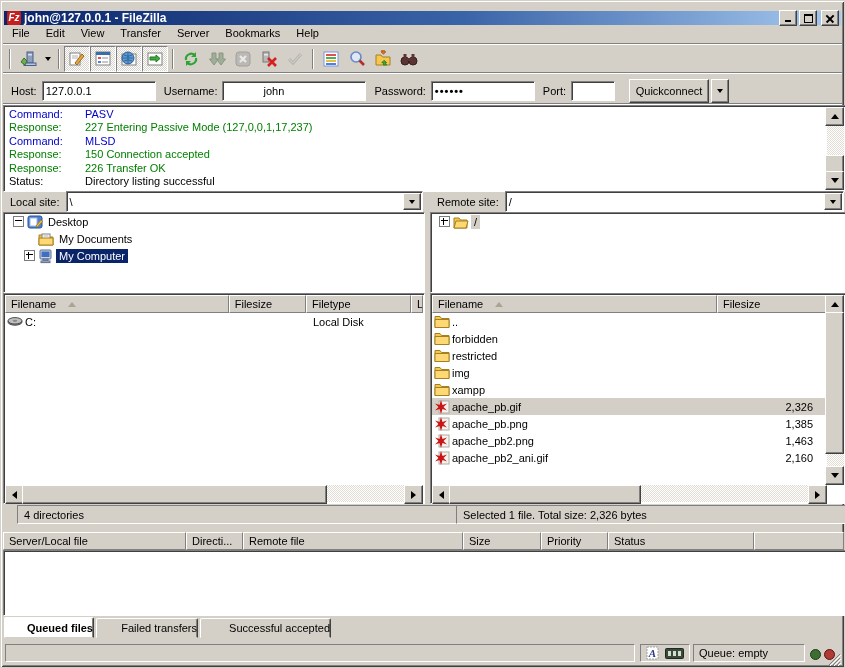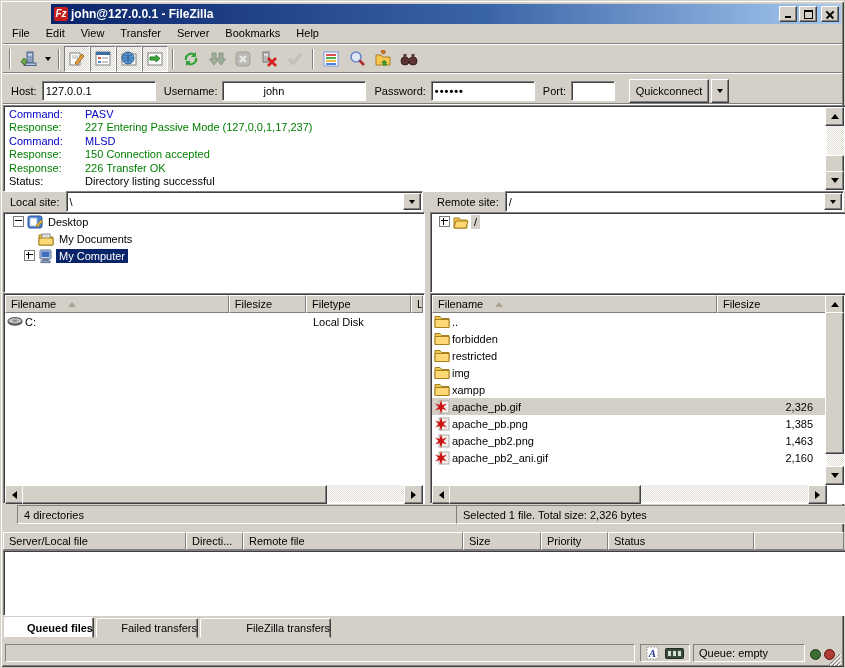--- a/index.html
+++ b/index.html
@@ -13,23 +13,23 @@
     border:1px solid #d4d0c8;
     box-shadow:inset 1px 1px 0 #ffffff, inset -1px -1px 0 #404040, inset 2px 2px 0 #d4d0c8, inset -2px -2px 0 #808080;
   }
   
   .raised{background:#d4d0c8;border:1px solid;border-color:#ffffff #404040 #404040 #ffffff;box-shadow:inset -1px -1px 0 #808080;}
   .sunken{background:#ffffff;border:1px solid;border-color:#808080 #ffffff #ffffff #808080;box-shadow:inset 1px 1px 0 #404040;}
   .abs{position:absolute;}
   .hsep{position:absolute;left:2px;right:2px;height:0;border-top:1px solid #808080;border-bottom:1px solid #ffffff;}
   .vsep{display:inline-block;width:0;height:20px;border-left:1px solid #808080;border-right:1px solid #ffffff;margin:0 4px;vertical-align:middle;}
   
-  #titlebar{position:absolute;left:3px;top:3px;right:3px;height:20px;
+  #titlebar{position:absolute;left:3px;top:10px;right:3px;height:14px;
     background:linear-gradient(to right,#0a246a 0%,#3a64a8 55%,#a6caf0 100%);
-    display:flex;align-items:center;padding:0 2px;margin-left:47px;}
+    display:flex;align-items:center;padding:0 2px;}
   #app-icon{width:14px;height:14px;background:#c41e1e;border-radius:2px;color:#fff;
     font-weight:bold;font-size:10px;line-height:14px;text-align:center;margin:0 3px 0 1px;font-style:italic;}
   #title-text{color:#fff;font-weight:bold;font-size:12px;letter-spacing:0;}
   .winbtn{width:16px;height:14px;margin-left:2px;display:flex;align-items:center;justify-content:center;}
   .glyph-min{width:6px;height:2px;background:#000;margin-top:6px;}
   .glyph-max{width:7px;height:6px;border:1px solid #000;border-top:2px solid #000;}
   .glyph-x{position:relative;width:8px;height:7px;}
   .glyph-x::before,.glyph-x::after{content:"";position:absolute;left:-1px;top:3px;width:10px;height:1.6px;background:#000;}
   .glyph-x::before{transform:rotate(45deg);}
   .glyph-x::after{transform:rotate(-45deg);}
@@ -565,21 +565,21 @@
   </div>
   <div id="queue-body"></div>
 
   <div class="tab active" style="left:3px;top:616px;width:90px;height:21px">
       <span>Queued files</span>
     </div>
   <div class="tab" style="left:95px;top:617px;width:102px;height:20px">
       <span>Failed transfers</span>
     </div>
   <div class="tab" style="left:199px;top:617px;width:131px;height:20px">
-      <span>FileZilla transfers</span>
+      <span>Successful accepted</span>
     </div>
 
   <div id="statusbar">
     <div class="sbfield" style="left:1px;width:630px"></div>
     <div class="sbfield" style="left:636px;width:50px;justify-content:space-evenly">
       <span>
         <svg width="13" height="14" viewBox="0 0 13 14">
           <rect x="1" y="1" width="11" height="12" fill="#ffffff" stroke="#a0a0a0" stroke-dasharray="2 1"></rect>
           <text x="6.5" y="11" text-anchor="middle" font-family="Liberation Serif, serif" font-style="italic" font-weight="bold" font-size="11" fill="#2a3a8c">A</text>
         </svg>

